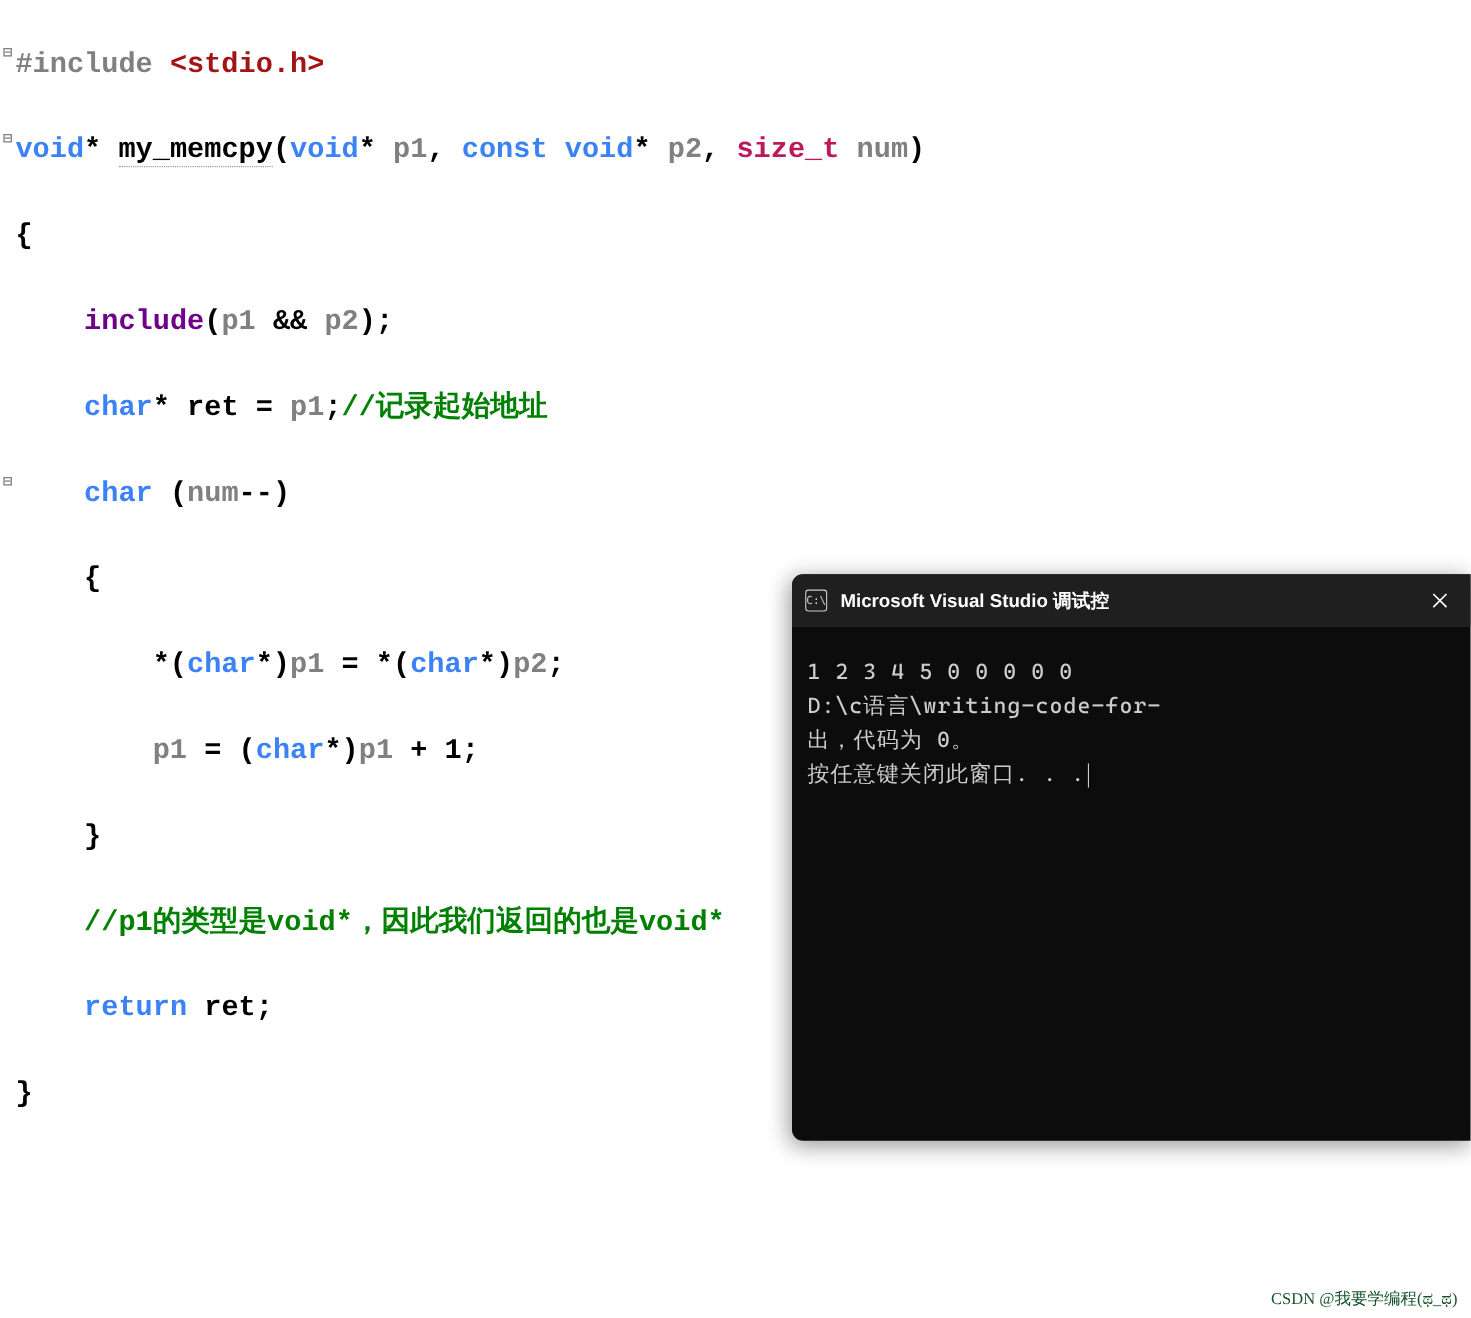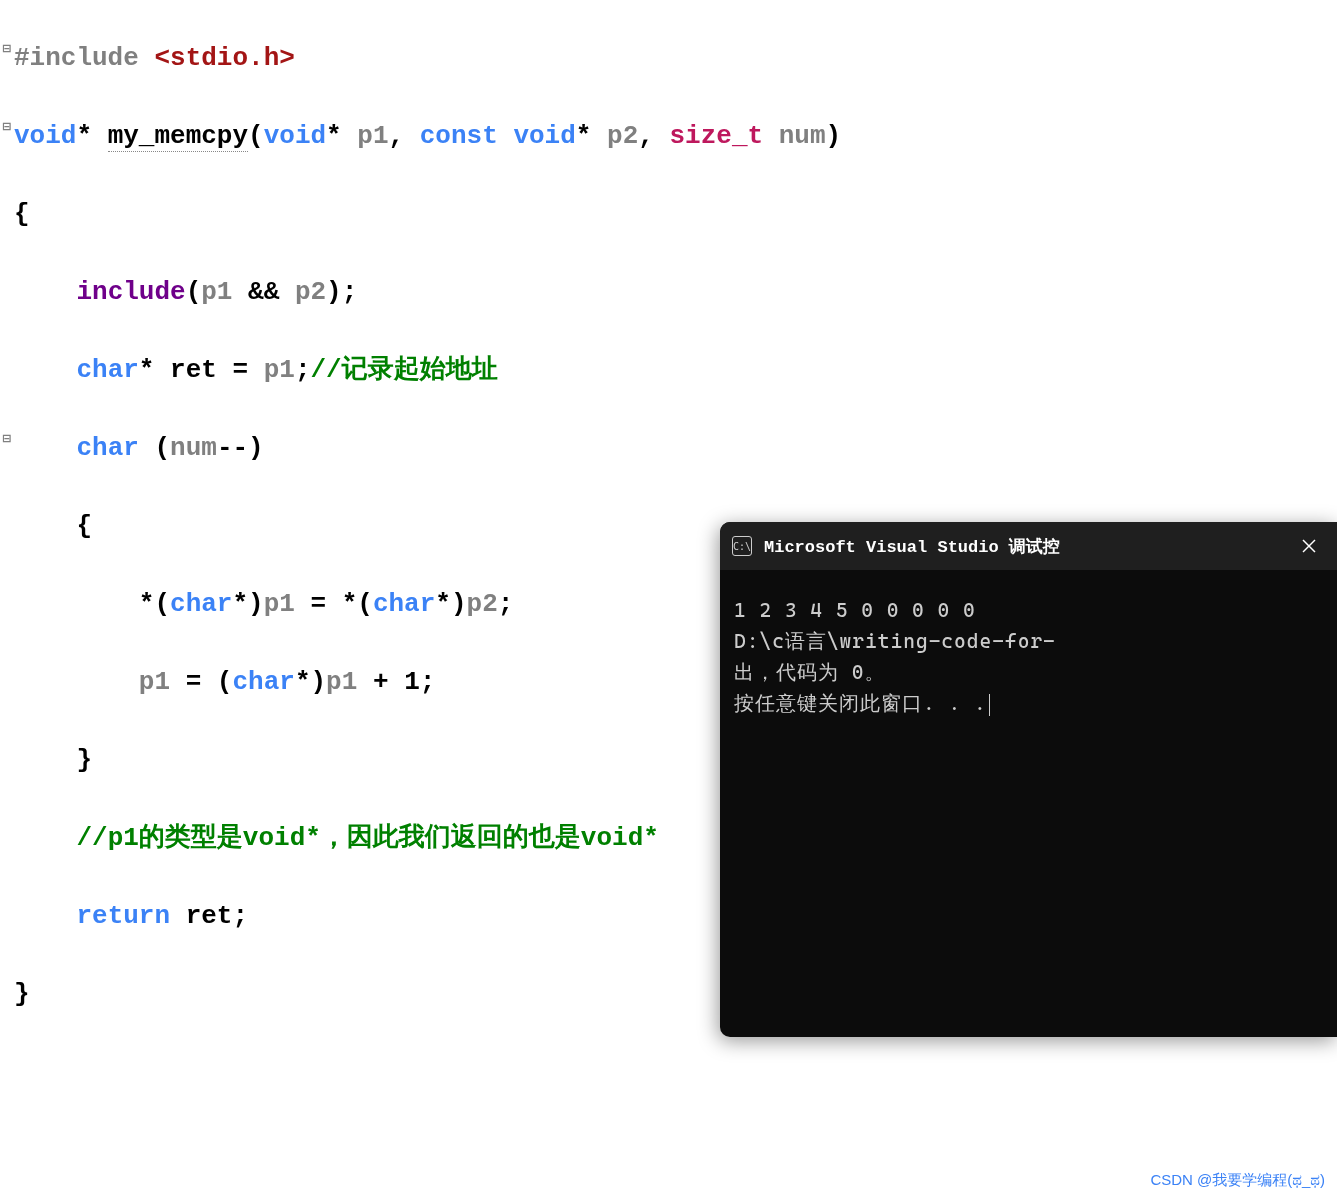--- a/index.html
+++ b/index.html
@@ -76,21 +76,21 @@
       align-items: center;
       justify-content: center;
       font-size: 10px;
       color: #cccccc;
       font-family: monospace;
     }
     .console-title {
       flex: 1;
       font-size: 17px;
       font-weight: 600;
-      font-family: Liberation Mono, monospace;
+      font-family: Liberation Sans, sans-serif;
       color: #ffffff;
       white-space: nowrap;
       overflow: hidden;
     }
     .console-close {
       width: 32px;
       height: 32px;
       display: flex;
       align-items: center;
       justify-content: center;
@@ -113,22 +113,22 @@
       height: 22px;
       background: #cccccc;
       vertical-align: middle;
       margin-left: 2px;
     }
     .watermark {
       position: absolute;
       bottom: 8px;
       right: 12px;
       font-size: 15px;
-      color: #3b82f6;
-      font-family: Liberation Sans, sans-serif;
+      color: #14532d;
+      font-family: Liberation Serif, serif;
       text-align: right;
     }
   </style>
 </head>
 <body>
 
 <div class="code-area">
 <span class="line"><span class="gutter">⊟</span><span class="preproc">#include </span><span class="include-path">&lt;stdio.h&gt;</span></span>
 <span class="line"><span class="gutter">⊟</span><span class="keyword">void</span><span class="black">* </span><span class="func-def">my_memcpy</span><span class="black">(</span><span class="keyword">void</span><span class="black">* </span><span class="param">p1</span><span class="black">, </span><span class="keyword">const</span><span> </span><span class="keyword">void</span><span class="black">* </span><span class="param">p2</span><span class="black">, </span><span class="sztype">size_t</span><span> </span><span class="param">num</span><span class="black">)</span></span>
 <span class="line"><span class="gutter"> </span><span class="black">{</span></span>

